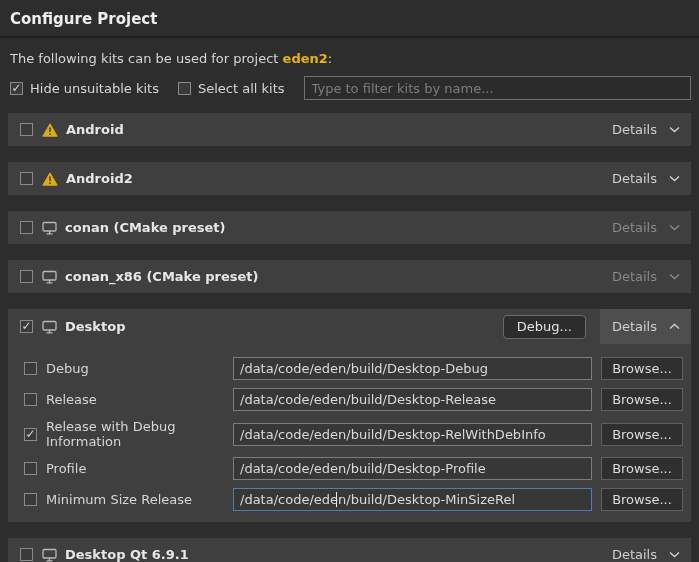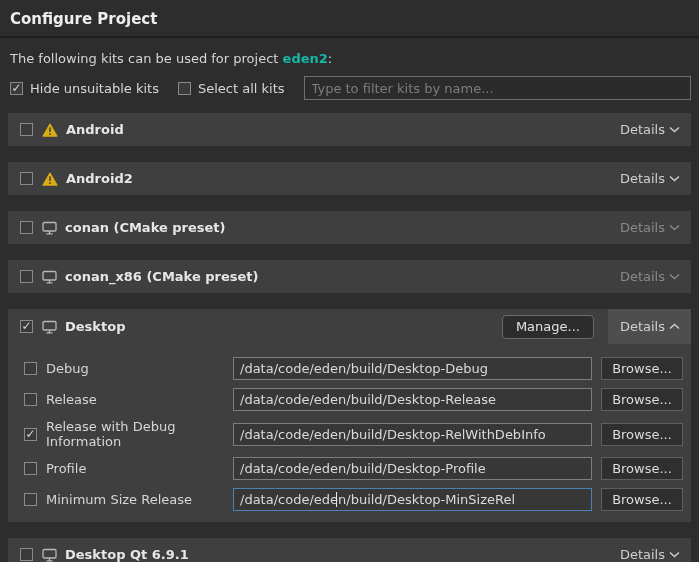--- a/index.html
+++ b/index.html
@@ -10,21 +10,21 @@
     font-size:13px;
     color:#d6d6d6;
     overflow:hidden;
   }
   .page-title {
     font-size:15px; font-weight:bold; color:#eeeeee;
     padding:10px 10px 8px 10px;
     border-bottom:2px solid #1e1e1e;
   }
   .intro { margin:13px 10px 0 10px; color:#d6d6d6; }
-  .intro b { color:#14b8a6; }
+  .intro b { color:#eab308; }
   .controls { display:flex; align-items:center; margin:10px 8px 0 10px; }
   .cb {
     width:13px; height:13px; flex-shrink:0;
     border:1px solid #8a8a8a; background:#3a3a3a;
     display:inline-flex; align-items:center; justify-content:center;
   }
   .cb.checked::after { content:"✓"; color:#d9d9d9; font-size:12px; line-height:1; margin-top:-1px; }
   .cb-label { margin-left:7px; white-space:nowrap; }
   .cb-group { display:flex; align-items:center; margin-right:19px; }
   .filter-input {
@@ -33,21 +33,21 @@
   }
   .filter-input::placeholder { color:#7d7d7d; }
   .kit-list { margin:13px 8px 0 8px; }
   .kit { background:#3f3f3f; margin-bottom:16px; }
   .kit-header { display:flex; align-items:center; height:33px; padding-left:12px; }
   .kit.expanded .kit-header { height:35px; }
   .kit-icon { margin-left:9px; display:inline-flex; align-items:center; }
   .kit-name { margin-left:8px; font-weight:bold; color:#e7e7e7; }
   .spacer { flex:1; }
   .details-btn {
-    display:flex; align-items:center; gap:4px; height:100%;
+    display:flex; align-items:center; gap:12px; height:100%;
     padding:0 11px 0 12px; color:#cfcfcf; cursor:default;
   }
   .details-btn.disabled { color:#898989; }
   .kit.expanded .details-btn { background:#4e4e4e; }
   .manage-btn {
     height:24px; padding:0 13px; margin-right:14px;
     background:#2c2c2c; border:1px solid #6a6a6a; border-radius:4px;
     color:#e2e2e2; font-family:inherit; font-size:13px;
   }
   .kit-body { padding:7px 8px 11px 16px; }
@@ -183,21 +183,21 @@
     <div class="kit-header">
       <span class="cb checked"></span>
       <span class="kit-icon">
         <svg width="15" height="14" viewBox="0 0 15 14">
             <rect x="1" y="1.5" width="13" height="8.5" rx="1.2" fill="none" stroke="#b8b8b8" stroke-width="1.3"></rect>
             <path d="M7.5 10v2.2 M4.5 12.8h6" fill="none" stroke="#b8b8b8" stroke-width="1.3"></path>
           </svg>
       </span>
       <span class="kit-name">Desktop</span>
       <span class="spacer"></span>
-      <button class="manage-btn">Manage...</button>
+      <button class="manage-btn">Debug...</button>
       <span class="details-btn">
         <span>Details</span>
         <span class="chev">
             <svg width="11" height="7" viewBox="0 0 11 7">
               <polyline points="1,5.5 5.5,1.5 10,5.5" fill="none" stroke="currentColor" stroke-width="1.4"></polyline>
             </svg>
           </span>
       </span>
     </div>
     <div class="kit-body">

